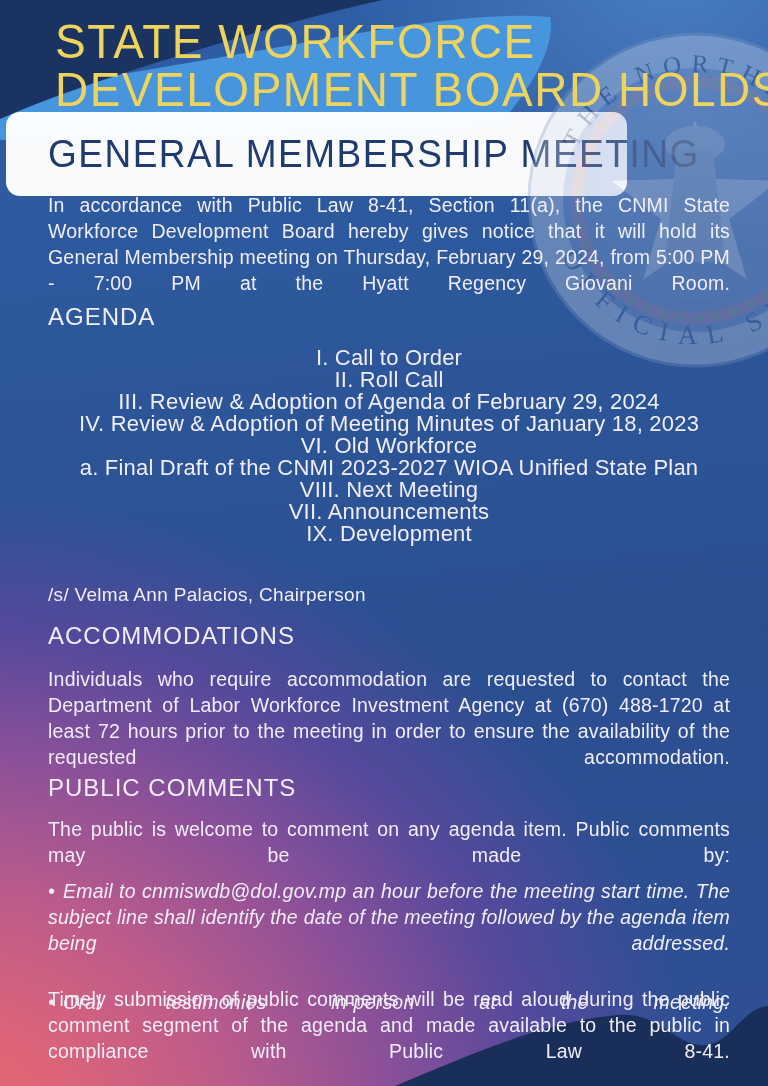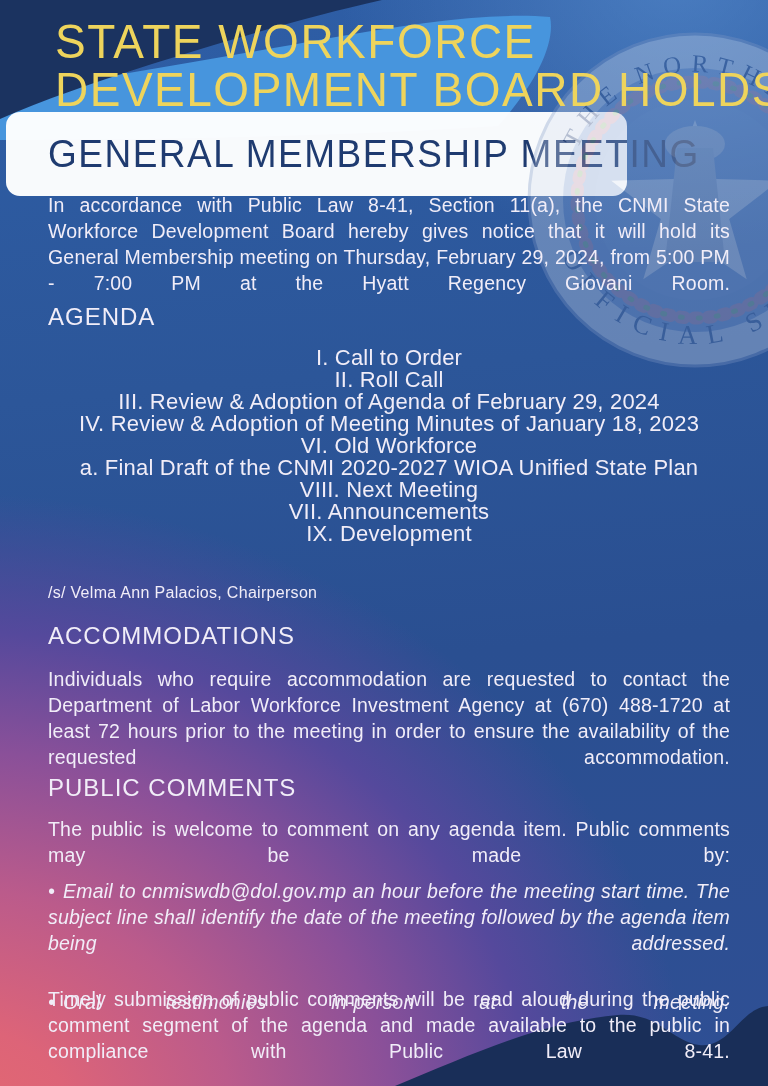--- a/index.html
+++ b/index.html
@@ -25,21 +25,21 @@
   .title-block{position:absolute;left:55px;top:16px;z-index:3;}
   .title-line{
     font-size:46px;line-height:48px;color:#eed45c;letter-spacing:1.5px;
     white-space:nowrap;transform:scaleY(1.06);transform-origin:left top;
   }
   .content{position:absolute;left:48px;width:682px;z-index:3;color:#f1edf8;}
   .para{font-size:19.5px;line-height:26px;text-align:justify;letter-spacing:.2px;margin:0;}
   .para:after{content:"";display:inline-block;width:100%;}
   .heading{font-size:24px;letter-spacing:1px;margin:0;font-weight:400;}
   .agenda-item{font-size:22px;line-height:22px;letter-spacing:.2px;white-space:nowrap;text-align:center;}
-  .sig{font-size:16px;letter-spacing:.3px;}
+  .sig{font-size:19px;letter-spacing:.3px;}
   .bullet-line{margin:0 0 0 0;}
   .bullet-glyph{padding-right:8px;}
   .b2{margin-top:7px;}
 </style>
 </head>
 <body>
 
 <div class="poster">
 
   <svg class="deco" width="768" height="1086" viewBox="0 0 768 1086">
@@ -85,21 +85,21 @@
 
   <div class="content" style="top:303px;">
     <p class="heading">AGENDA</p>
   </div>
   <div class="content" style="top:347px;">
     <div class="agenda-item">I. Call to Order</div>
     <div class="agenda-item">II. Roll Call</div>
     <div class="agenda-item">III. Review &amp; Adoption of Agenda of February 29, 2024</div>
     <div class="agenda-item">IV. Review &amp; Adoption of Meeting Minutes of January 18, 2023</div>
     <div class="agenda-item">VI. Old Workforce</div>
-    <div class="agenda-item">a. Final Draft of the CNMI 2020-2027 WIOA Unified State Plan</div>
+    <div class="agenda-item">a. Final Draft of the CNMI 2023-2027 WIOA Unified State Plan</div>
     <div class="agenda-item">VIII. Next Meeting</div>
     <div class="agenda-item">VII. Announcements</div>
     <div class="agenda-item">IX. Development</div>
   </div>
 
   <div class="content" style="top:584px;">
     <div class="sig">/s/ Velma Ann Palacios, Chairperson</div>
   </div>
 
   <div class="content" style="top:622px;">

